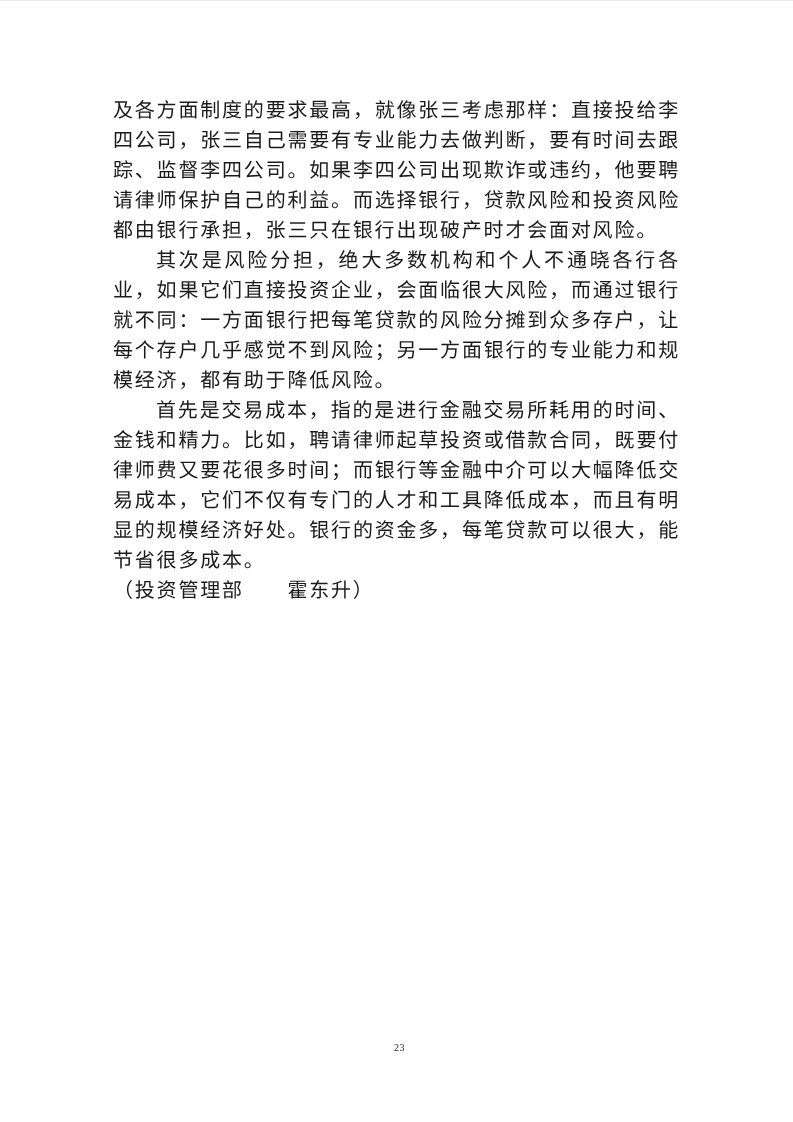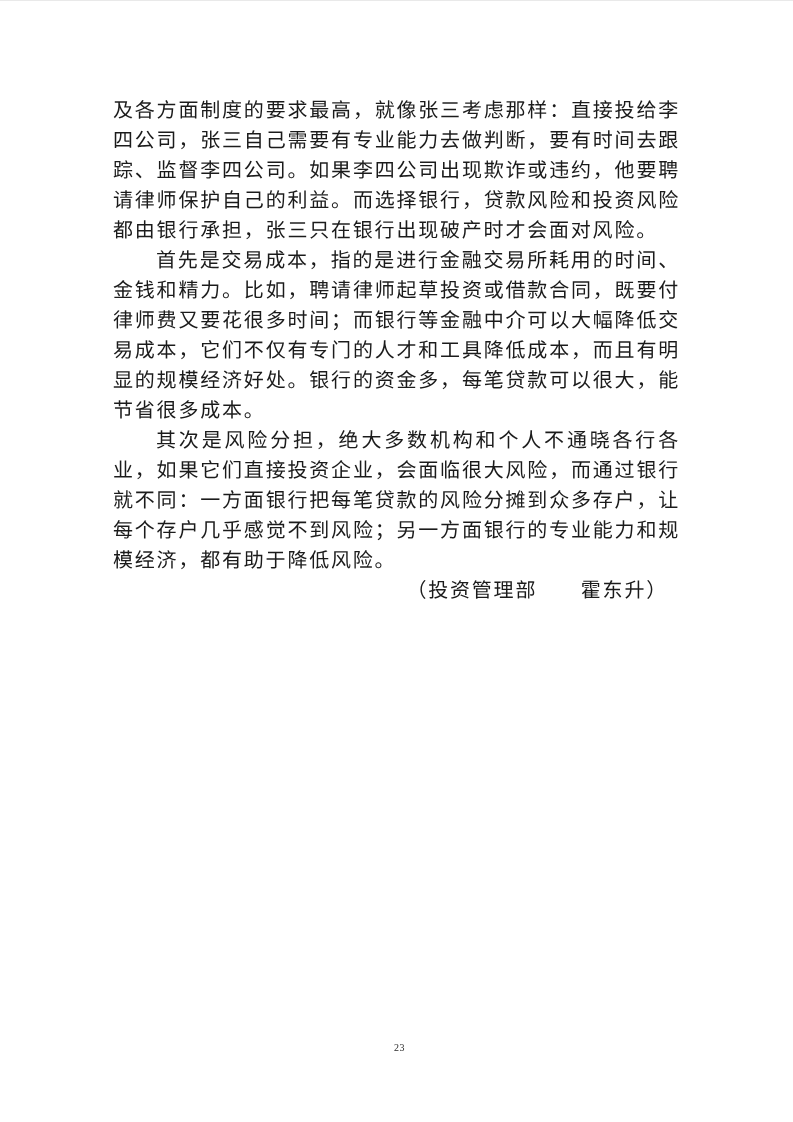--- a/index.html
+++ b/index.html
@@ -43,38 +43,37 @@
   }
   .para.no-indent {
     text-indent: 0;
   }
   .signature {
     margin: 0;
     padding: 0 12px 0 0;
     font-size: 20px;
     line-height: 30px;
     letter-spacing: 1.8px;
-    text-align: right;
   }
   .footer {
     position: absolute;
     top: 1038px;
     left: 3px;
     width: 793px;
     text-align: center;
     font-size: 10px;
     line-height: 18px;
     color: #2a2a2a;
     letter-spacing: 0.5px;
   }
 </style>
 </head>
 <body>
 
 <div class="page">
   <div class="text-block">
     <p class="para no-indent">及各方面制度的要求最高，就像张三考虑那样：直接投给李四公司，张三自己需要有专业能力去做判断，要有时间去跟踪、监督李四公司。如果李四公司出现欺诈或违约，他要聘请律师保护自己的利益。而选择银行，贷款风险和投资风险都由银行承担，张三只在银行出现破产时才会面对风险。</p>
+    <p class="para">其次是风险分担，绝大多数机构和个人不通晓各行各业，如果它们直接投资企业，会面临很大风险，而通过银行就不同：一方面银行把每笔贷款的风险分摊到众多存户，让每个存户几乎感觉不到风险；另一方面银行的专业能力和规模经济，都有助于降低风险。</p>
     <p class="para">首先是交易成本，指的是进行金融交易所耗用的时间、金钱和精力。比如，聘请律师起草投资或借款合同，既要付律师费又要花很多时间；而银行等金融中介可以大幅降低交易成本，它们不仅有专门的人才和工具降低成本，而且有明显的规模经济好处。银行的资金多，每笔贷款可以很大，能节省很多成本。</p>
-    <p class="para">其次是风险分担，绝大多数机构和个人不通晓各行各业，如果它们直接投资企业，会面临很大风险，而通过银行就不同：一方面银行把每笔贷款的风险分摊到众多存户，让每个存户几乎感觉不到风险；另一方面银行的专业能力和规模经济，都有助于降低风险。</p>
     <p class="signature">（投资管理部　　霍东升）</p>
   </div>
   <div class="footer">23</div>
 </div>
 
 </body></html>

